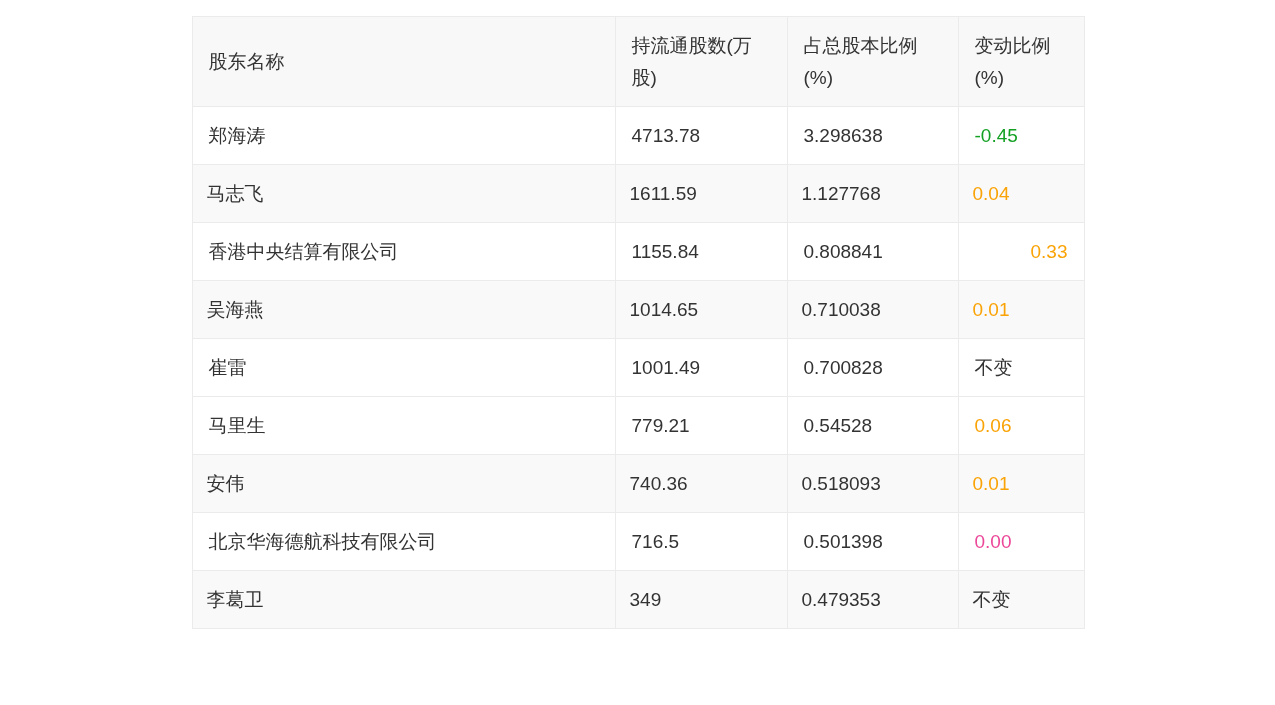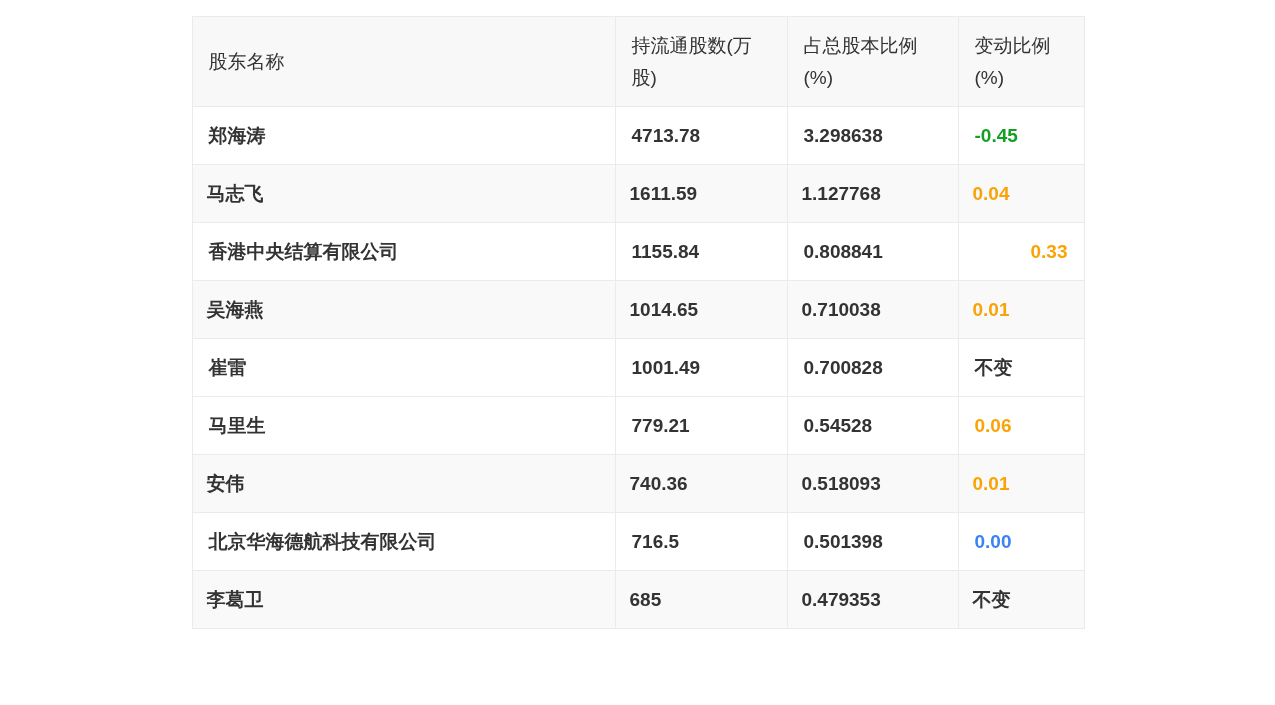--- a/index.html
+++ b/index.html
@@ -36,21 +36,20 @@
     white-space: pre-line;
     overflow: hidden;
   }
   .shareholder-table thead th {
     background: #f8f8f8;
     height: 90px;
   }
   .shareholder-table tbody td {
     height: 58px;
     background: #ffffff;
-    font-weight: bold;
   }
   .shareholder-table tbody tr.stripe td {
     background: #f9f9f9;
     padding-left: 14px;
   }
   .c-change {
     font-weight: normal;
   }
 </style>
 </head>
@@ -115,23 +114,23 @@
       <tr class="stripe">
         <td class="c-name">安伟</td>
         <td class="c-num">740.36</td>
         <td class="c-num">0.518093</td>
         <td class="c-change" style="color: rgb(250, 163, 6);">0.01</td>
       </tr>
       <tr>
         <td class="c-name">北京华海德航科技有限公司</td>
         <td class="c-num">716.5</td>
         <td class="c-num">0.501398</td>
-        <td class="c-change" style="color: #3b82f6;">0.00</td>
+        <td class="c-change" style="color: #ec4899;">0.00</td>
       </tr>
       <tr class="stripe">
         <td class="c-name">李葛卫</td>
-        <td class="c-num">685</td>
+        <td class="c-num">349</td>
         <td class="c-num">0.479353</td>
         <td class="c-change" style="color: rgb(51, 51, 51);">不变</td>
       </tr>
     </tbody>
   </table>
 </div>
 
 </body></html>

